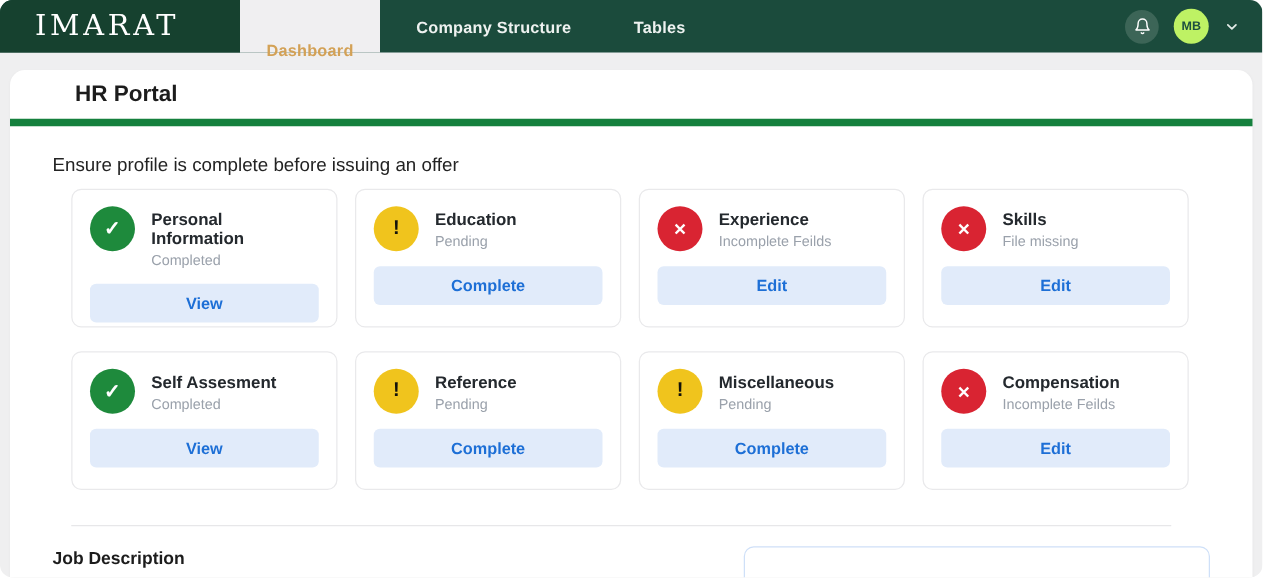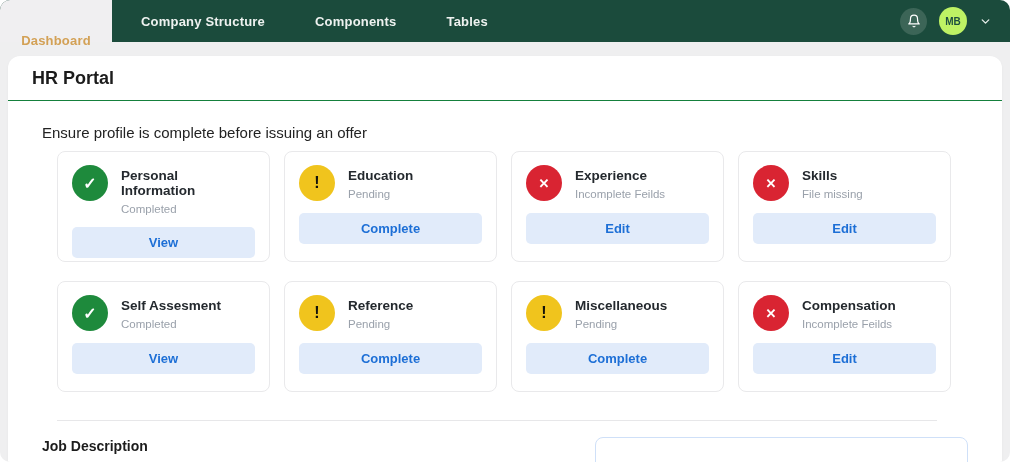--- a/index.html
+++ b/index.html
@@ -47,22 +47,22 @@
   }
   .chev{ display:flex; align-items:center; cursor:pointer; }
 
   
   .content-card{
     position:absolute; left:8px; right:8px; top:56px; bottom:0;
     background:#ffffff; border-radius:12px 12px 0 0;
     box-shadow:0 1px 3px rgba(0,0,0,.04);
   }
   .portal-header{
-    height:45px; display:flex; align-items:center; padding:0 24px;
-    border-bottom:1px solid #15803d;
+    height:45px; display:flex; align-items:center; padding:0 52px;
+    border-bottom:6px solid #15803d;
   }
   .portal-title{ font-size:18px; font-weight:700; color:#1c1c1c; }
 
   .content{ padding:23px 16px 0 34px; }
   .section-heading{ font-size:15px; font-weight:500; color:#232323; margin-bottom:10px; }
 
   
   .grid{
     margin-left:15px; display:grid;
     grid-template-columns:repeat(4,213px); column-gap:14px; row-gap:19px;
@@ -98,28 +98,28 @@
     position:absolute; left:587px; top:381px; width:373px; height:81px;
     background:#ffffff; border:1px solid #cfe0f8; border-radius:8px;
   }
 </style>
 </head>
 <body>
 
 <div id="app">
 
   <div class="navbar">
+    <div class="brand">
+      <span class="brand-text">IMARAT</span>
+    </div>
     <div class="tab-active">
       <span>Dashboard</span>
     </div>
     <div class="nav-item first">
       <span>Company Structure</span>
-    </div>
-    <div class="nav-item">
-      <span>Components</span>
     </div>
     <div class="nav-item">
       <span>Tables</span>
     </div>
     <div class="nav-right">
       <div class="bell-wrap">
         <span style="display:flex">
           <svg width="14" height="14" viewBox="0 0 24 24" fill="none" stroke="#ffffff" stroke-width="2" stroke-linecap="round" stroke-linejoin="round">
             <path d="M18 8a6 6 0 1 0-12 0c0 7-3 9-3 9h18s-3-2-3-9"></path>
             <path d="M13.7 21a2 2 0 0 1-3.4 0"></path>

